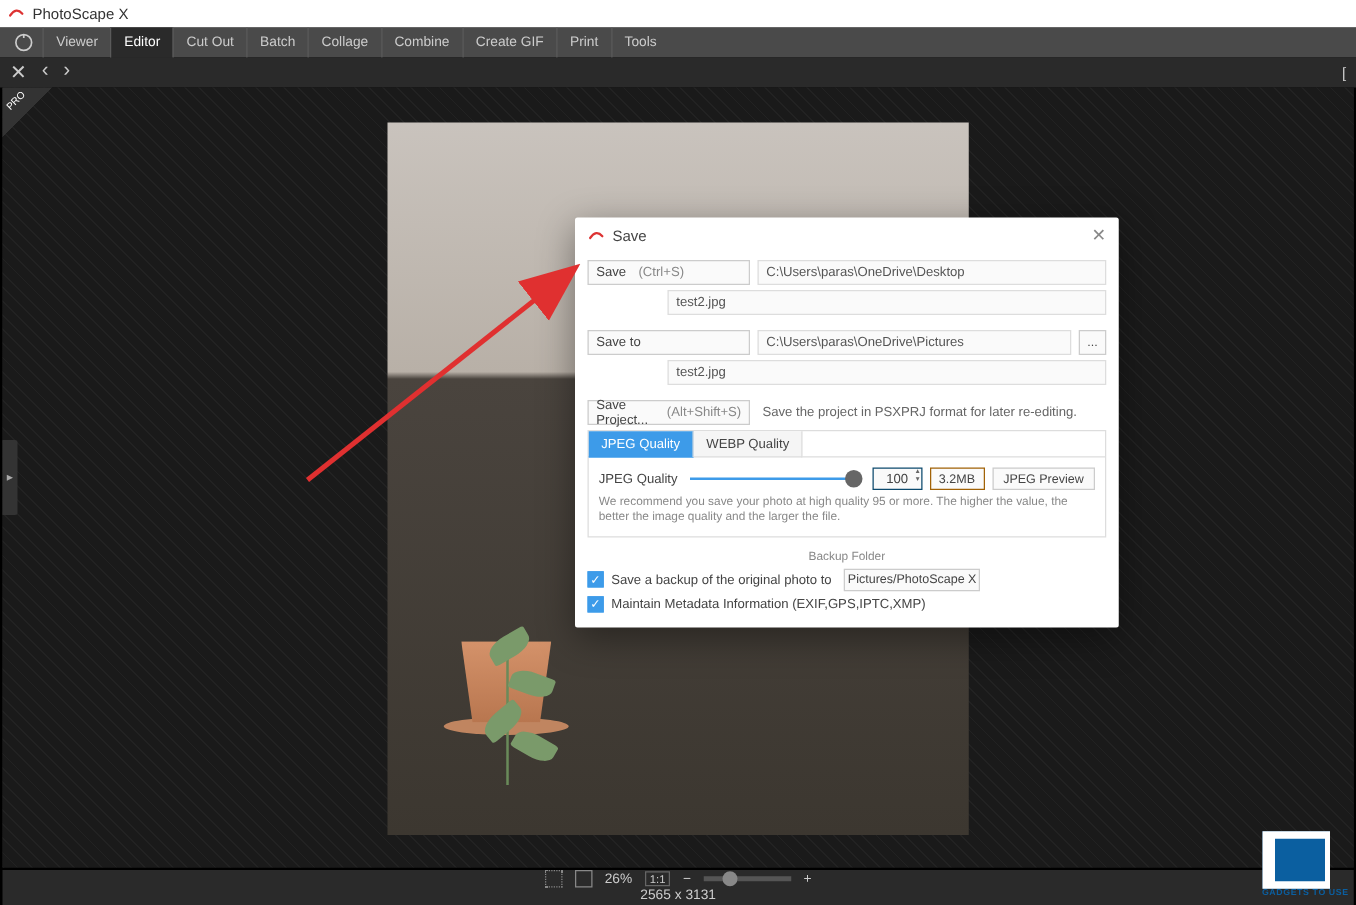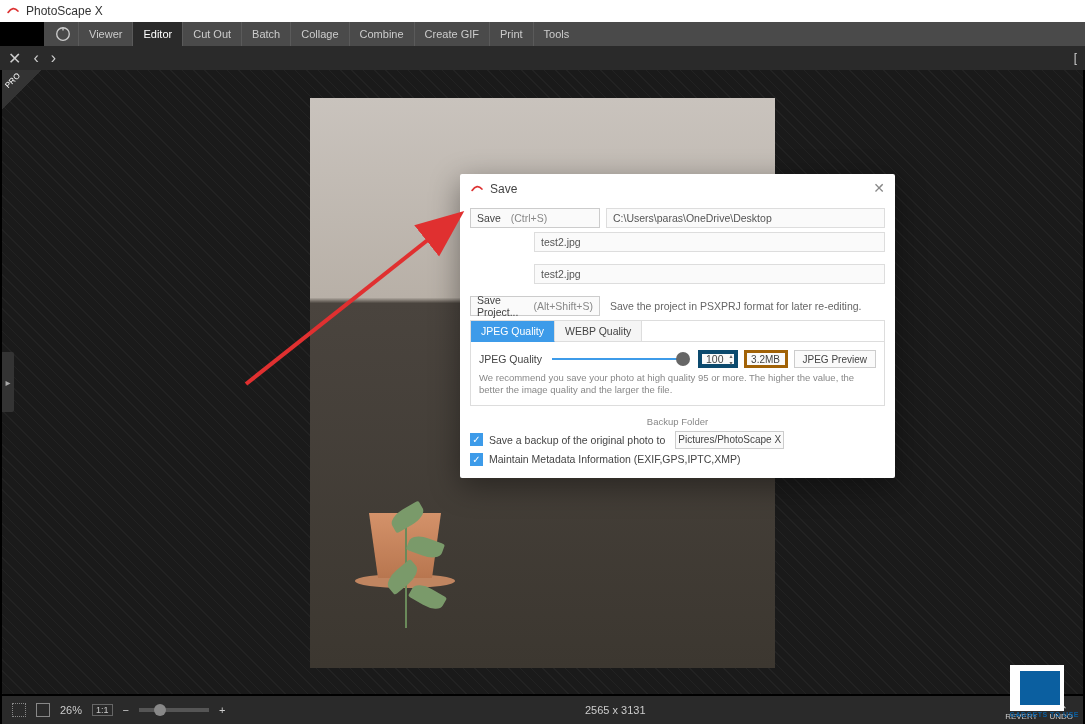--- a/index.html
+++ b/index.html
@@ -3,21 +3,21 @@
 <meta charset="utf-8">
 <style>
   * { box-sizing: border-box; margin: 0; padding: 0; font-family: 'Segoe UI', Tahoma, sans-serif; }
   body { width: 1085px; height: 724px; background: #000; overflow: hidden; position: relative; }
   
   
   .titlebar { height: 22px; background: #fff; display: flex; align-items: center; padding: 0 6px; font-size: 12px; color: #333; }
   .titlebar .logo-icon { width: 14px; height: 14px; margin-right: 6px; }
   
   
-  .menubar { height: 24px; background: #4a4a4a; display: flex; align-items: center; padding: 0 4px; margin-left: 44px; }
+  .menubar { height: 24px; background: #4a4a4a; display: flex; align-items: center; padding: 0 4px; }
   .menubar .home-icon { width: 18px; height: 18px; margin: 0 6px; color: #ccc; }
   .menubar .menu-item { padding: 0 10px; color: #ccc; font-size: 11px; height: 24px; display: flex; align-items: center; border-left: 1px solid #5a5a5a; cursor: pointer; }
   .menubar .menu-item.active { background: #2a2a2a; color: #fff; }
   
   
   .toolbar-row { height: 24px; background: #2a2a2a; display: flex; align-items: center; padding: 0 8px; justify-content: space-between; }
   .toolbar-left { display: flex; gap: 12px; }
   .toolbar-icon { color: #ccc; cursor: pointer; font-size: 16px; }
   .toolbar-right { display: flex; gap: 6px; color: #ccc; font-size: 14px; }
   
@@ -42,21 +42,21 @@
   .leaf.l1 { top: -10px; left: 10px; transform: rotate(-30deg); }
   .leaf.l2 { top: 20px; left: 28px; transform: rotate(20deg); }
   .leaf.l3 { top: 50px; left: 5px; transform: rotate(-40deg); }
   .leaf.l4 { top: 70px; left: 30px; transform: rotate(30deg); }
   
   .side-handle { position: absolute; left: 0; top: 50%; width: 12px; height: 60px; background: #333; 
     transform: translateY(-50%); border-radius: 0 2px 2px 0; display:flex; align-items:center; justify-content:center; color:#aaa; font-size:10px; }
   
   
   .bottom-bar { position: absolute; bottom: 0; left: 2px; right: 2px; height: 28px; background: #2a2a2a;
-    display: flex; align-items: center; padding: 0 10px; color: #ccc; font-size: 11px; }
+    display: flex; align-items: center; padding: 0 10px; color: #ccc; font-size: 11px; flex-direction: column; }
   .bottom-left { display: flex; align-items: center; gap: 10px; }
   .bottom-center { flex: 1; text-align: center; }
   .bottom-right { display: flex; align-items: center; gap: 12px; }
   .zoom-slider { width: 70px; height: 4px; background: #555; position: relative; }
   .zoom-thumb { width: 12px; height: 12px; background: #888; border-radius: 50%; position: absolute; top: -4px; left: 15px; }
   .icon-sq { width: 14px; height: 14px; border: 1px solid #888; display: inline-block; }
   .undo-redo { display: flex; flex-direction: column; align-items: center; font-size: 8px; }
   .undo-redo svg { width: 18px; height: 12px; }
   
   
@@ -86,24 +86,24 @@
   .tabs-panel { border: 1px solid #ddd; padding: 6px 8px 8px 8px; margin-top: 4px; position: relative; }
   .q-tabs { display: flex; margin: -6px -8px 8px -8px; }
   .q-tab { padding: 4px 10px; font-size: 10.5px; background: #f5f5f5; border-right: 1px solid #ddd; 
     border-bottom: 1px solid #ddd; cursor: pointer; }
   .q-tab.active { background: #3d9be9; color: #fff; border-bottom: 1px solid #3d9be9; }
   .q-tabs-rest { flex:1; border-bottom:1px solid #ddd; }
   
   .slider-row { display: flex; align-items: center; gap: 6px; font-size: 10.5px; }
   .slider-track { flex: 1; height: 2px; background: #3d9be9; position: relative; margin: 0 4px; }
   .slider-thumb { width: 14px; height: 14px; background: #666; border-radius: 50%; position: absolute; right: -2px; top: -6px; }
-  .spin { width: 40px; height: 18px; border: 4px solid #0c4a6e; display: flex; align-items: center; 
+  .spin { width: 40px; height: 18px; border: 1px solid #0c4a6e; display: flex; align-items: center; 
     justify-content: flex-end; padding: 0 10px 0 4px; font-size: 10.5px; position: relative; background:#fafafa;}
   .spin::after { content: "▴\A▾"; white-space: pre; position: absolute; right: 1px; top: -1px; font-size: 6px; line-height: 7px; color: #666;}
-  .size-val { width: 44px; height: 18px; border: 3px solid #a16207; display: flex; align-items: center; 
+  .size-val { width: 44px; height: 18px; border: 1px solid #a16207; display: flex; align-items: center; 
     justify-content: center; font-size: 10px; background:#fafafa;}
   .btn-preview { height: 18px; padding: 0 8px; border: 1px solid #ccc; font-size: 10px; 
     display: flex; align-items: center; background:#fafafa; cursor:pointer; }
   .recommend { font-size: 9.5px; color: #888; margin-top: 4px; line-height: 1.3; }
   
   .backup-label { text-align: center; font-size: 9.5px; color: #888; margin-top: 10px; margin-bottom: 2px;}
   .check-row { display: flex; align-items: center; gap: 6px; margin-top: 4px; font-size: 10.5px; }
   .checkbox { width: 13px; height: 13px; border: 1px solid #888; display: flex; align-items: center; 
     justify-content: center; font-size: 10px; background:#fff; cursor:pointer; }
   .checkbox.checked { background: #3d9be9; border-color: #3d9be9; color: #fff; }
@@ -192,20 +192,27 @@
         <span class="kb">(Ctrl+S)</span>
       </div>
       <div class="field">C:\Users\paras\OneDrive\Desktop</div>
     </div>
     <div class="row">
       <div class="field indent">test2.jpg</div>
     </div>
     <div class="divider-space"></div>
 
     <div class="row">
+      <div class="btn-wide">
+        <span>Save to</span>
+      </div>
+      <div class="field">C:\Users\paras\OneDrive\Pictures</div>
+      <div class="btn-sm">...</div>
+    </div>
+    <div class="row">
       <div class="field indent">test2.jpg</div>
     </div>
     <div class="divider-space"></div>
 
 
     <div class="row">
       <div class="btn-wide">
         <span>Save Project...</span>&nbsp;
         <span class="kb">(Alt+Shift+S)</span>
       </div>

